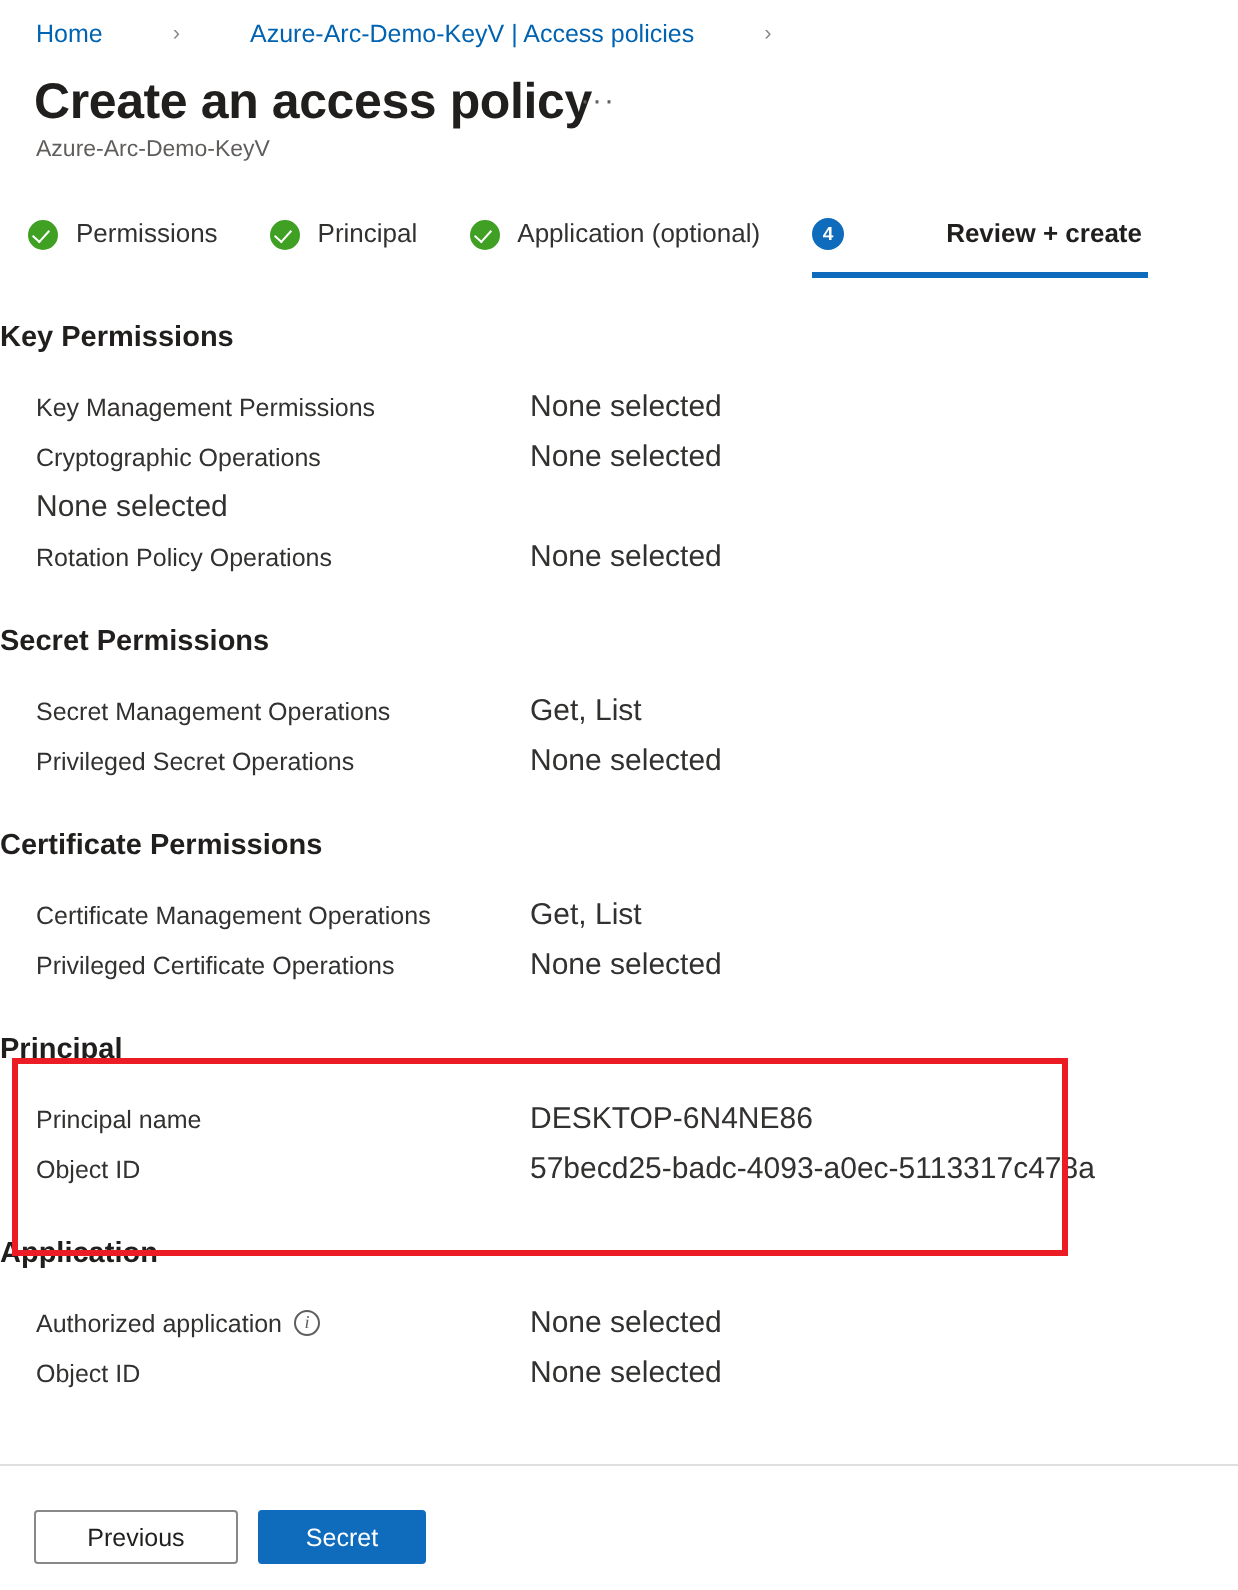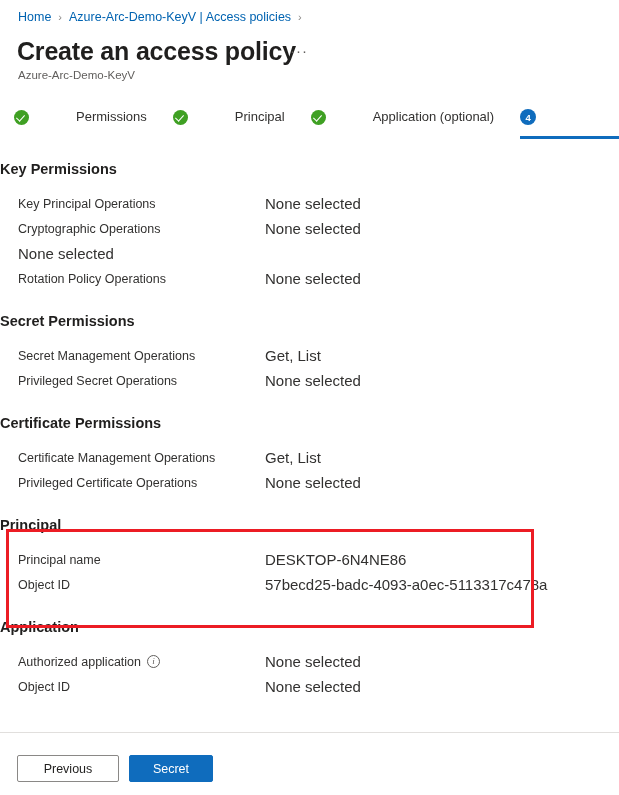--- a/index.html
+++ b/index.html
@@ -23,20 +23,21 @@
   
   .breadcrumb {
     position: absolute;
     left: 18px;
     top: 9px;
     display: flex;
     align-items: center;
     font-size: 12.5px;
     line-height: 16px;
     white-space: nowrap;
+    gap: 28px;
   }
   .crumb-link {
     color: #0063b1;
     text-decoration: none;
     cursor: pointer;
   }
   .crumb-sep {
     color: #8a8886;
     margin: 0 7px;
     font-size: 11px;
@@ -88,21 +89,20 @@
     height: 26px;
     margin-right: 26px;
     cursor: pointer;
     position: relative;
   }
   .tab-label {
     font-size: 13px;
     color: #323130;
     line-height: 16px;
     white-space: nowrap;
-    margin-left: 38px;
   }
   .tab.active .tab-label {
     font-weight: 700;
     color: #201f1e;
     padding-left: 42px;
   }
   .tab.active .tab-underline {
     position: absolute;
     left: 0;
     right: -3px;
@@ -293,21 +293,21 @@
     </div>
 
   </div>
 
   <div class="content">
 
     <div class="section">
       <div class="section-title">Key Permissions</div>
       <div class="rows">
         <div class="row">
-          <div class="row-label">Key Principal Operations</div>
+          <div class="row-label">Key Management Permissions</div>
           <div class="row-value">None selected</div>
         </div>
         <div class="row">
           <div class="row-label">Cryptographic Operations</div>
           <div class="row-value">None selected</div>
         </div>
         <div class="row">
           <div class="row-value">None selected</div>
         </div>
         <div class="row">

